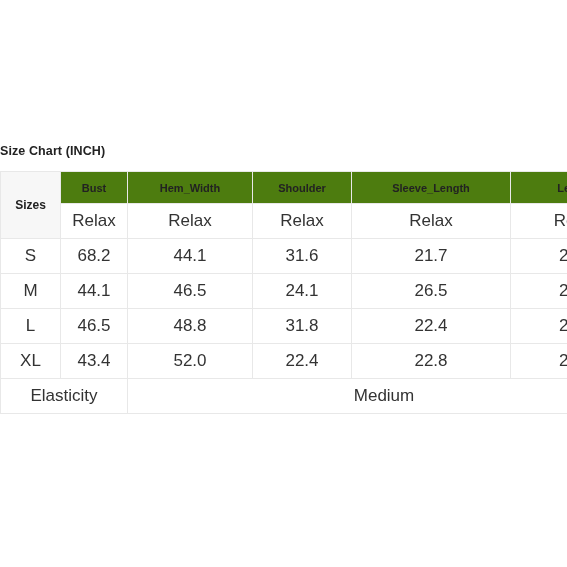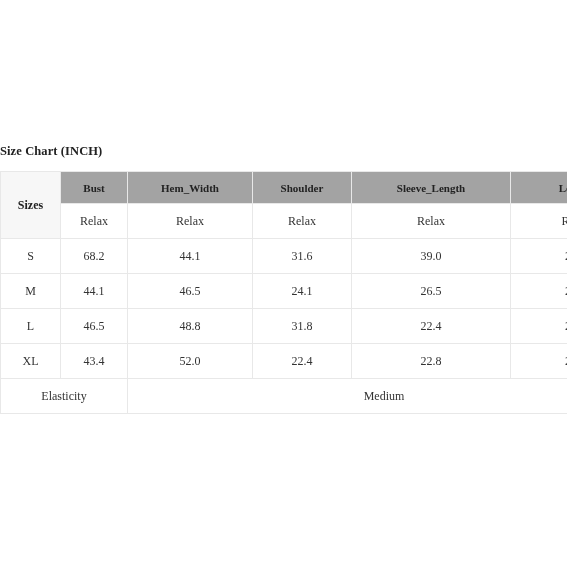--- a/index.html
+++ b/index.html
@@ -14,21 +14,20 @@
     font-family: "Liberation Sans", sans-serif;
     color: #333333;
     -webkit-font-smoothing: antialiased;
   }
 
   #page {
     position: relative;
     width: 567px;
     height: 567px;
     overflow: hidden;
-    font-family: Liberation Serif, serif;
   }
 
   #chart-block {
     position: absolute;
     left: 0;
     top: 143px;
     width: 640px; 
   }
 
   #page-title {
@@ -48,31 +47,31 @@
     border-top: 1px solid #e8e8e8;
     border-left: 1px solid #e8e8e8;
   }
 
   table.size-chart td,
   table.size-chart th {
     border-right: 1px solid #e8e8e8;
     border-bottom: 1px solid #e8e8e8;
     text-align: center;
     vertical-align: middle;
-    font-size: 12px;
+    font-size: 17px;
     font-weight: normal;
     color: #333333;
     padding: 0 4px;
     height: 35px;
     box-sizing: border-box;
     white-space: nowrap;
   }
 
   table.size-chart th.col-head {
-    background: #a3a3a3;
+    background: #4d7c0f;
     font-weight: bold;
     color: #222222;
     font-size: 11px;
     height: 32px;
   }
 
   table.size-chart th.size-head {
     background: #f7f7f7;
     font-weight: bold;
     color: #222222;
@@ -135,21 +134,21 @@
           <td class="fit-cell">Relax</td>
           <td class="fit-cell">Relax</td>
         </tr>
       </thead>
       <tbody>
         <tr>
           <td class="data-cell">S</td>
           <td class="data-cell">68.2</td>
           <td class="data-cell">44.1</td>
           <td class="data-cell">31.6</td>
-          <td class="data-cell">39.0</td>
+          <td class="data-cell">21.7</td>
           <td class="data-cell">26.6</td>
         </tr>
         <tr>
           <td class="data-cell">M</td>
           <td class="data-cell">44.1</td>
           <td class="data-cell">46.5</td>
           <td class="data-cell">24.1</td>
           <td class="data-cell">26.5</td>
           <td class="data-cell">27.4</td>
         </tr>

